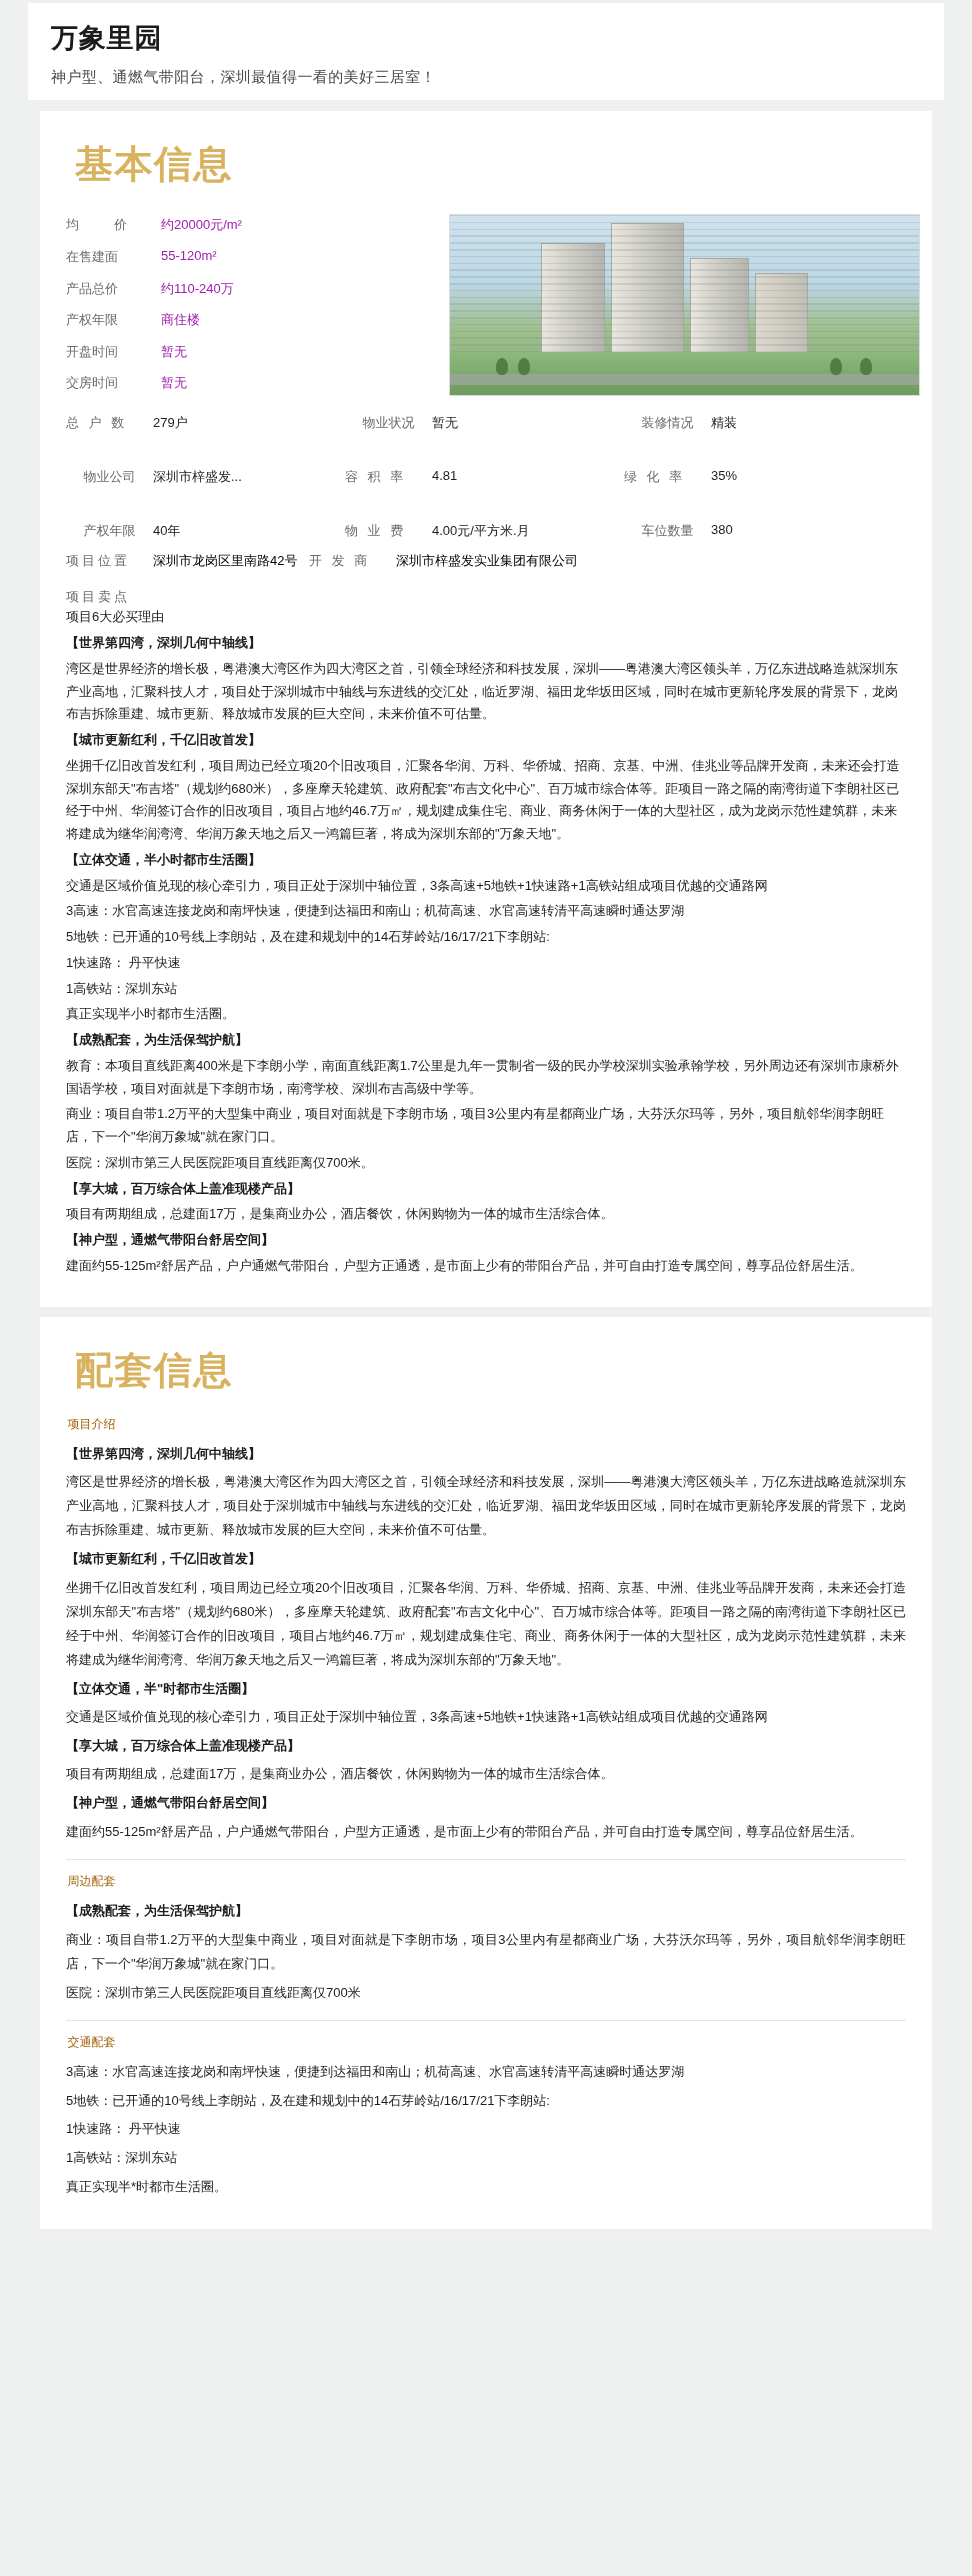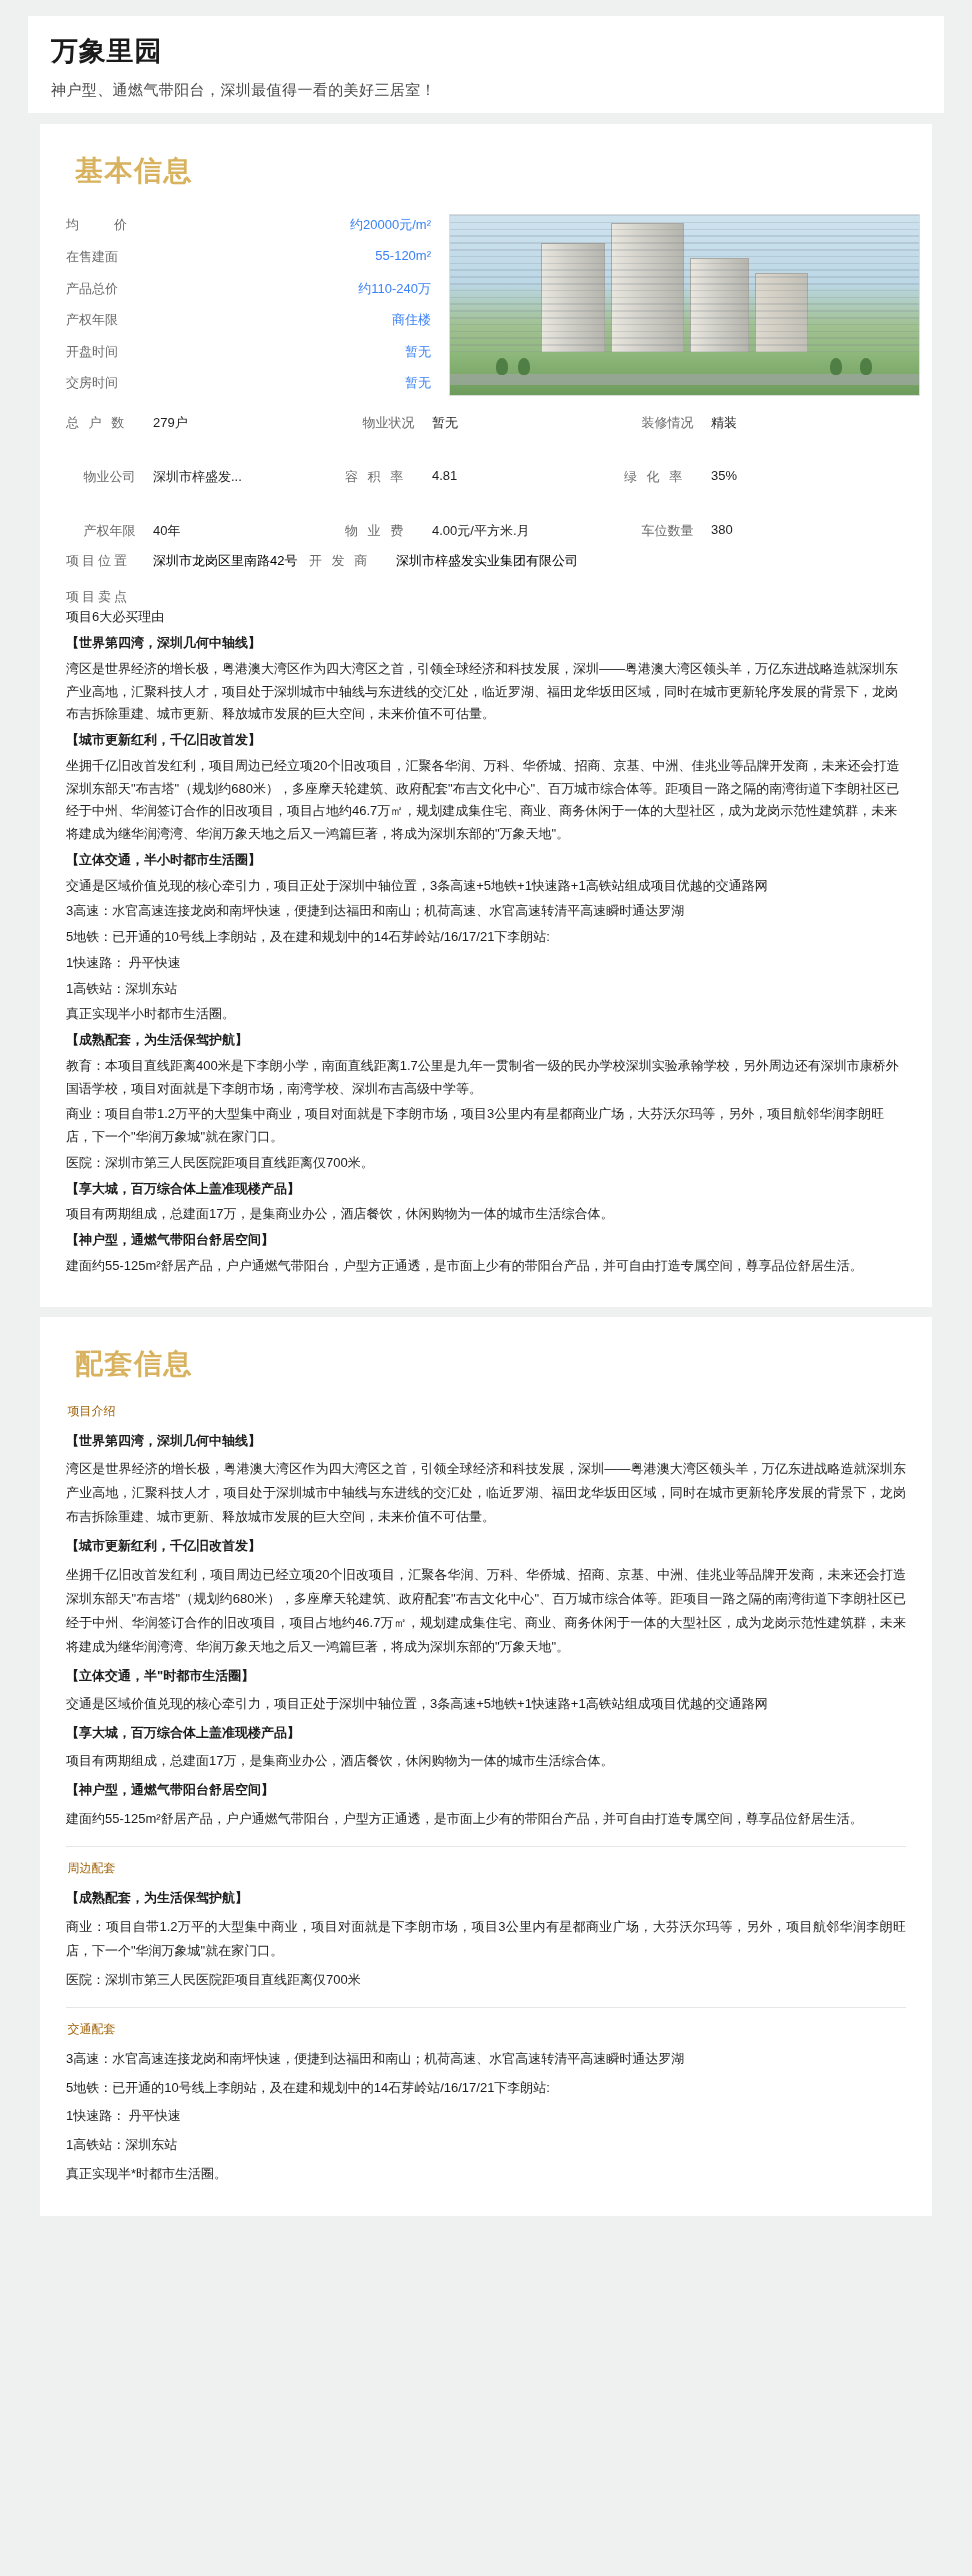--- a/index.html
+++ b/index.html
@@ -3,21 +3,21 @@
 <meta charset="utf-8">
 <style>
   * { box-sizing: border-box; }
   html, body {
     margin: 0; padding: 0;
     background: #eef1f0;
     font-family: "Liberation Sans", "DejaVu Sans", sans-serif;
   }
   .page {
     width: 916px;
-    margin: 16px auto;
+    margin: 3px auto;
     background: #eef1f0;
     padding-bottom: 15px;
   }
   
   .header {
     background: #ffffff;
     padding: 16.7px 23px 13.7px 23px;
   }
   .header .title {
     font-size: 27px;
@@ -31,21 +31,21 @@
     color: #4a4a4a;
     letter-spacing: 0.4px;
   }
   
   .card {
     background: #ffffff;
     margin: 10.6px 12px 0 12px;
     padding: 20px 26px 26px 26px;
   }
   .section-title {
-    font-size: 28px;
+    font-size: 38px;
     font-weight: bold;
     color: #d8b25e;
     letter-spacing: 1.5px;
     margin: 7.6px 0 20px 9px;
     font-family: Liberation Serif, serif;
   }
   .section-title.alt { color: #d8b25e; }
   
   .basic-wrap {
     display: flex;
@@ -101,21 +101,21 @@
     vertical-align: top;
     color: #222;
   }
   .kv-table td.k {
     color: #6b6b6b;
     width: 95px;
     white-space: nowrap;
     letter-spacing: 3px;
   }
   .kv-table td.k.tight { letter-spacing: 0; }
-  .kv-table td.v { color: #3b82f6; text-align: right; }
+  .kv-table td.v { color: #a21caf; }
   
   .grid3 {
     margin-top: 15px;
     display: grid;
     grid-template-columns: 243px 243px 1fr;
     row-gap: 12px;
     column-gap: 7.6px;
     font-size: 13px;
     gap: 36px;
   }

